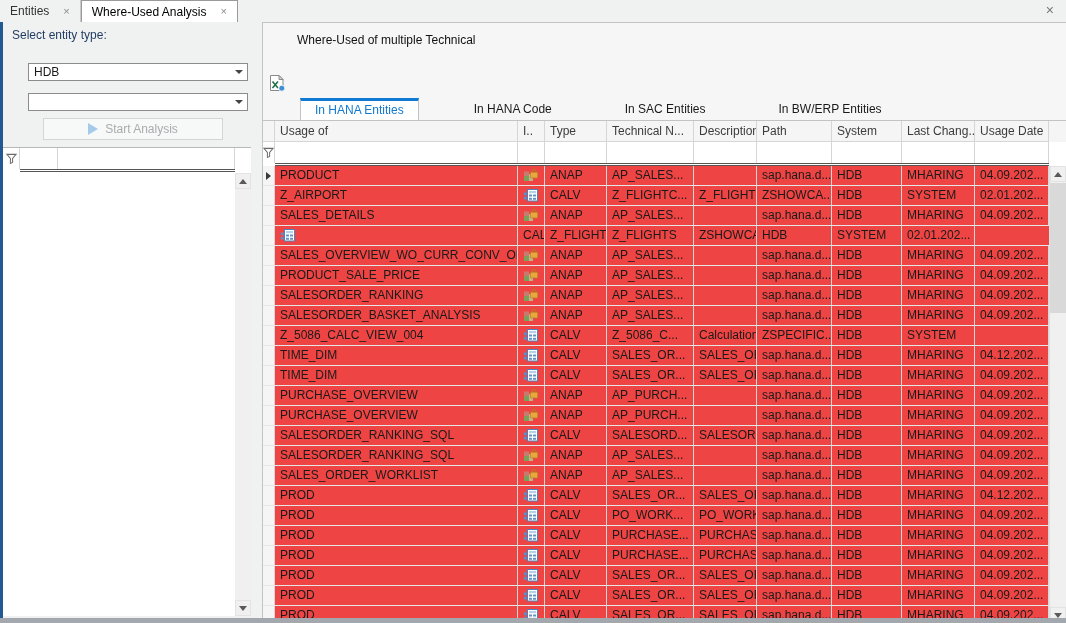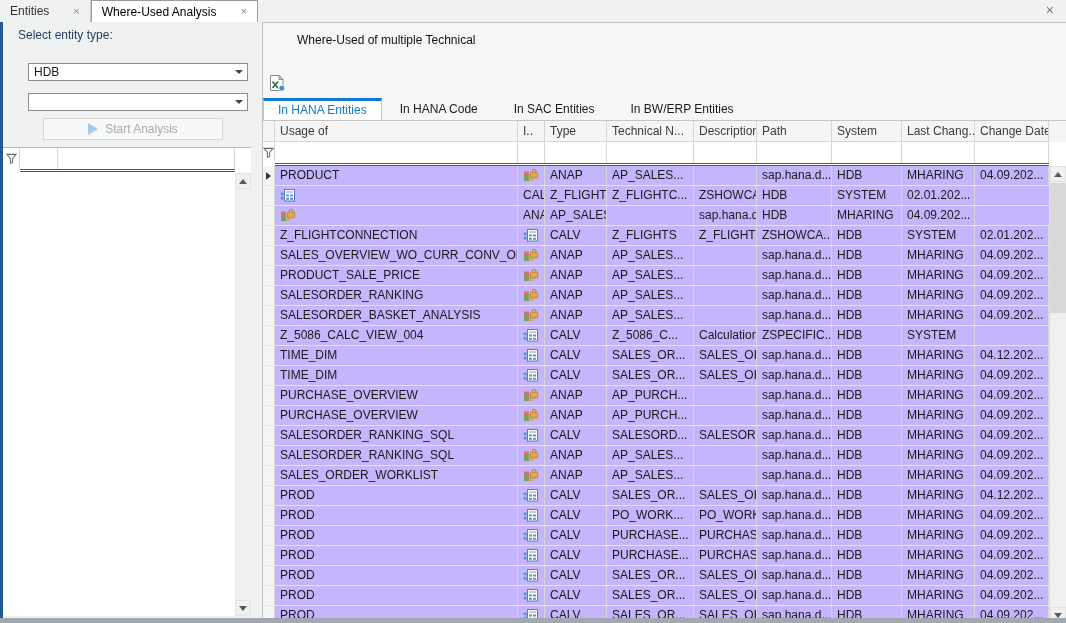--- a/index.html
+++ b/index.html
@@ -1,31 +1,31 @@
 <!DOCTYPE html>
 <html><head>
 <meta charset="utf-8">
 <style>
   * { margin:0; padding:0; box-sizing:border-box; }
   html,body { width:1066px; height:623px; overflow:hidden;
     font-family:"Liberation Sans", sans-serif; font-size:12px; color:#1a1a1a; background:#f0f0f0; }
 
   
   .tabbar { height:22px; background:#f0f1f1; display:flex; align-items:stretch; position:relative; }
-  .doc-tab { display:flex; align-items:center; gap:24px; padding:9px 10px; border-right:1px solid #c9c9c9; color:#333; cursor:default; }
+  .doc-tab { display:flex; align-items:center; gap:14px; padding:9px 10px; border-right:1px solid #c9c9c9; color:#333; cursor:default; }
   .doc-tab .x { color:#8a8a8a; font-size:11px; line-height:1; }
   .doc-tab.active { background:#ffffff; border:1px solid #9a9a9a; border-bottom:none; color:#000; }
   .win-close { position:absolute; right:12px; top:3px; color:#777; font-size:14px; line-height:1; cursor:default; }
 
   .main { display:flex; height:601px; position:relative; }
 
   
   .left-panel { width:262px; height:100%; background:#f0f1f1; position:relative; flex:none; }
   .blue-strip { position:absolute; left:0; top:0; bottom:0; width:3px; background:#215a93; }
-  .lp-title { position:absolute; left:18px; top:6px; color:#1e3a5f; }
+  .lp-title { position:absolute; left:12px; top:6px; color:#1e3a5f; }
   .combo { position:absolute; left:28px; width:220px; height:18px; background:#fff; border:1px solid #8c8c8c;
            display:flex; align-items:center; padding-left:5px; }
   .combo1 { top:41px; } .combo2 { top:71px; }
   .combo .dd-btn { margin-left:auto; width:16px; height:100%; display:flex; align-items:center; justify-content:center; }
   .tri-down-s { width:0; height:0; border-left:4px solid transparent; border-right:4px solid transparent; border-top:4px solid #444; }
   .start-btn { position:absolute; left:43px; top:96px; width:180px; height:22px; background:#f7f8f8; border:1px solid #d5d5d5;
                display:flex; align-items:center; justify-content:center; gap:7px; color:#a9abad; }
   .play-tri { width:0; height:0; border-top:6px solid transparent; border-bottom:6px solid transparent; border-left:10px solid #a6cbea; }
 
   .lp-list { position:absolute; left:3px; top:125px; width:248px; bottom:7px; background:#fff; border-top:1px solid #b8b8b8; }
@@ -38,35 +38,35 @@
   .scroll-btn.bottom { position:absolute; bottom:0; }
   .tri-up { width:0; height:0; border-left:4px solid transparent; border-right:4px solid transparent; border-bottom:5px solid #5a5a5a; }
   .tri-down { width:0; height:0; border-left:4px solid transparent; border-right:4px solid transparent; border-top:5px solid #5a5a5a; }
 
   
   .right-panel { width:804px; height:100%; background:#fff; border-left:1px solid #c3c3c3; border-top:1px solid #c3c3c3; position:relative; flex:none; }
   .rp-top { height:97px; background:#f6f6f7; position:relative; }
   .rp-title { position:absolute; left:34px; top:10px; color:#111; }
   .excel-btn { position:absolute; left:4px; top:50px; width:20px; height:20px; display:flex; align-items:center; justify-content:center; }
   .rp-tabs { position:absolute; left:0; bottom:0; display:flex; height:22px; align-items:flex-end; }
-  .rtab { padding:0 18px; line-height:21px; color:#1a1a1a; height:21px; }
+  .rtab { padding:0 18px; line-height:21px; color:#1a1a1a; height:21px;margin-left:37px; }
   .rtab.active { background:#fff; border-top:3px solid #1079d2; border-left:1px solid #c3c3c3; border-right:1px solid #c3c3c3;
                  color:#1079d2; height:22px; line-height:18px; padding:0 14px; }
 
   
   .grid { border-top:1px solid #c3c3c3; }
   .grid-row { display:grid; grid-template-columns:12px 243px 27px 62px 87px 63px 75px 70px 73px 74px; }
   .grid-row > div { border-right:1px solid #d6d6d6; padding:2px 5px; white-space:nowrap; overflow:hidden; height:100%; }
   .hdr { background:#f5f5f5; height:21px; color:#3c3c3c; }
   .hdr > div { border-bottom:1px solid #d6d6d6; padding-top:3px; }
   .filter { background:#fff; height:21px; }
   .filter .c-ind { display:flex; align-items:center; justify-content:center; padding:0; }
   .dbl-line { height:3px; border-top:1px solid #565656; border-bottom:1px solid #565656; background:#fff; margin-left:12px; width:774px; }
   .rows { height:459px; overflow:hidden; background:#fff; }
-  .tr { height:20px; border-bottom:1px solid #e6e6e6; background:#c4b5fd; }
+  .tr { height:20px; border-bottom:1px solid #e6e6e6; background:#ef4444; }
   .tr .c-ind { background:#f5f5f5; padding:0; display:flex; align-items:center; justify-content:center; }
   .tr .c-icon { padding:1px 0 0 5px; }
   .c-usage { padding-left:6px; }
   .tri-right { width:0; height:0; border-top:4px solid transparent; border-bottom:4px solid transparent; border-left:5px solid #3a3a3a; }
   .rp-scroll { position:absolute; right:0; top:143px; bottom:0; width:17px; background:#f0f0f0; border-left:1px solid #e0e0e0; }
   .rp-thumb { position:absolute; top:17px; left:0; width:16px; height:130px; background:#d9d9d9; }
 
   .bottom-strip { position:absolute; left:0; right:0; bottom:0; height:5px; background:#a3a8ae; z-index:40; }
 
   svg { display:block; }
@@ -155,21 +155,21 @@
       <div class="grid-row hdr">
         <div></div>
         <div class="c-usage">Usage of</div>
         <div>I..</div>
         <div>Type</div>
         <div>Technical N...</div>
         <div>Description</div>
         <div>Path</div>
         <div>System</div>
         <div>Last Chang...</div>
-        <div>Change Date</div>
+        <div>Usage Date</div>
       </div>
       <div class="grid-row filter">
         <div class="c-ind">
           <svg width="11" height="11" viewBox="0 0 12 12">
               <path d="M1 1.5 h10 L7.2 6 v4.3 L4.8 11.3 V6 Z" fill="none" stroke="#6a6a6a" stroke-width="1.1"></path>
             </svg>
         </div>
         <div></div>
         <div></div>
         <div></div>
@@ -200,20 +200,21 @@
     <div class="c-tech">AP_SALES...</div>
     <div class="c-desc"></div>
     <div class="c-path">sap.hana.d...</div>
     <div class="c-sys">HDB</div>
     <div class="c-last">MHARING</div>
     <div class="c-date">04.09.202...</div>
   </div>
 
   <div class="grid-row tr">
     <div class="c-ind"></div>
+    <div class="c-usage">Z_AIRPORT</div>
     <div class="c-icon">
               <svg width="16" height="16" viewBox="0 0 16 16">
                 <rect x="4.5" y="2.5" width="10" height="11.5" fill="#ffffff" stroke="#4f81bd"></rect>
                 <rect x="6" y="4" width="7" height="2.2" fill="#b8cfe8"></rect>
                 <rect x="6" y="7.5" width="3" height="2" fill="#6593c8"></rect>
                 <rect x="10" y="7.5" width="3" height="2" fill="#6593c8"></rect>
                 <rect x="6" y="10.8" width="3" height="2" fill="#6593c8"></rect>
                 <rect x="10" y="10.8" width="3" height="2" fill="#6593c8"></rect>
                 <rect x="0.8" y="5.5" width="2.8" height="2.8" fill="#5b8fc9"></rect>
                 <rect x="0.8" y="9.8" width="2.8" height="2.8" fill="#5b8fc9"></rect>
@@ -223,41 +224,41 @@
     <div class="c-tech">Z_FLIGHTC...</div>
     <div class="c-desc">Z_FLIGHTC...</div>
     <div class="c-path">ZSHOWCA...</div>
     <div class="c-sys">HDB</div>
     <div class="c-last">SYSTEM</div>
     <div class="c-date">02.01.202...</div>
   </div>
 
   <div class="grid-row tr">
     <div class="c-ind"></div>
+    <div class="c-usage">SALES_DETAILS</div>
     <div class="c-icon">
               <svg width="16" height="16" viewBox="0 0 16 16">
                 <rect x="1" y="4.5" width="5" height="4.5" fill="#c97a6f"></rect>
                 <rect x="1" y="9" width="5" height="5" fill="#7ba05b"></rect>
                 <rect x="6" y="7" width="4" height="7" fill="#c7b085"></rect>
                 <rect x="7.5" y="5.2" width="7.2" height="5.8" rx="0.8" fill="#e8a83e" stroke="#b37f22" stroke-width="0.7"></rect>
                 <path d="M9.3 5.2 V4.1 a1.8 1.8 0 0 1 3.6 0 V5.2" fill="none" stroke="#b37f22" stroke-width="1"></path>
               </svg>
             </div>
     <div class="c-type">ANAP</div>
     <div class="c-tech">AP_SALES...</div>
     <div class="c-desc"></div>
     <div class="c-path">sap.hana.d...</div>
     <div class="c-sys">HDB</div>
     <div class="c-last">MHARING</div>
     <div class="c-date">04.09.202...</div>
   </div>
 
   <div class="grid-row tr">
     <div class="c-ind"></div>
-    <div class="c-usage">Z_FLIGHTCONNECTION</div>
     <div class="c-icon">
               <svg width="16" height="16" viewBox="0 0 16 16">
                 <rect x="4.5" y="2.5" width="10" height="11.5" fill="#ffffff" stroke="#4f81bd"></rect>
                 <rect x="6" y="4" width="7" height="2.2" fill="#b8cfe8"></rect>
                 <rect x="6" y="7.5" width="3" height="2" fill="#6593c8"></rect>
                 <rect x="10" y="7.5" width="3" height="2" fill="#6593c8"></rect>
                 <rect x="6" y="10.8" width="3" height="2" fill="#6593c8"></rect>
                 <rect x="10" y="10.8" width="3" height="2" fill="#6593c8"></rect>
                 <rect x="0.8" y="5.5" width="2.8" height="2.8" fill="#5b8fc9"></rect>
                 <rect x="0.8" y="9.8" width="2.8" height="2.8" fill="#5b8fc9"></rect>

